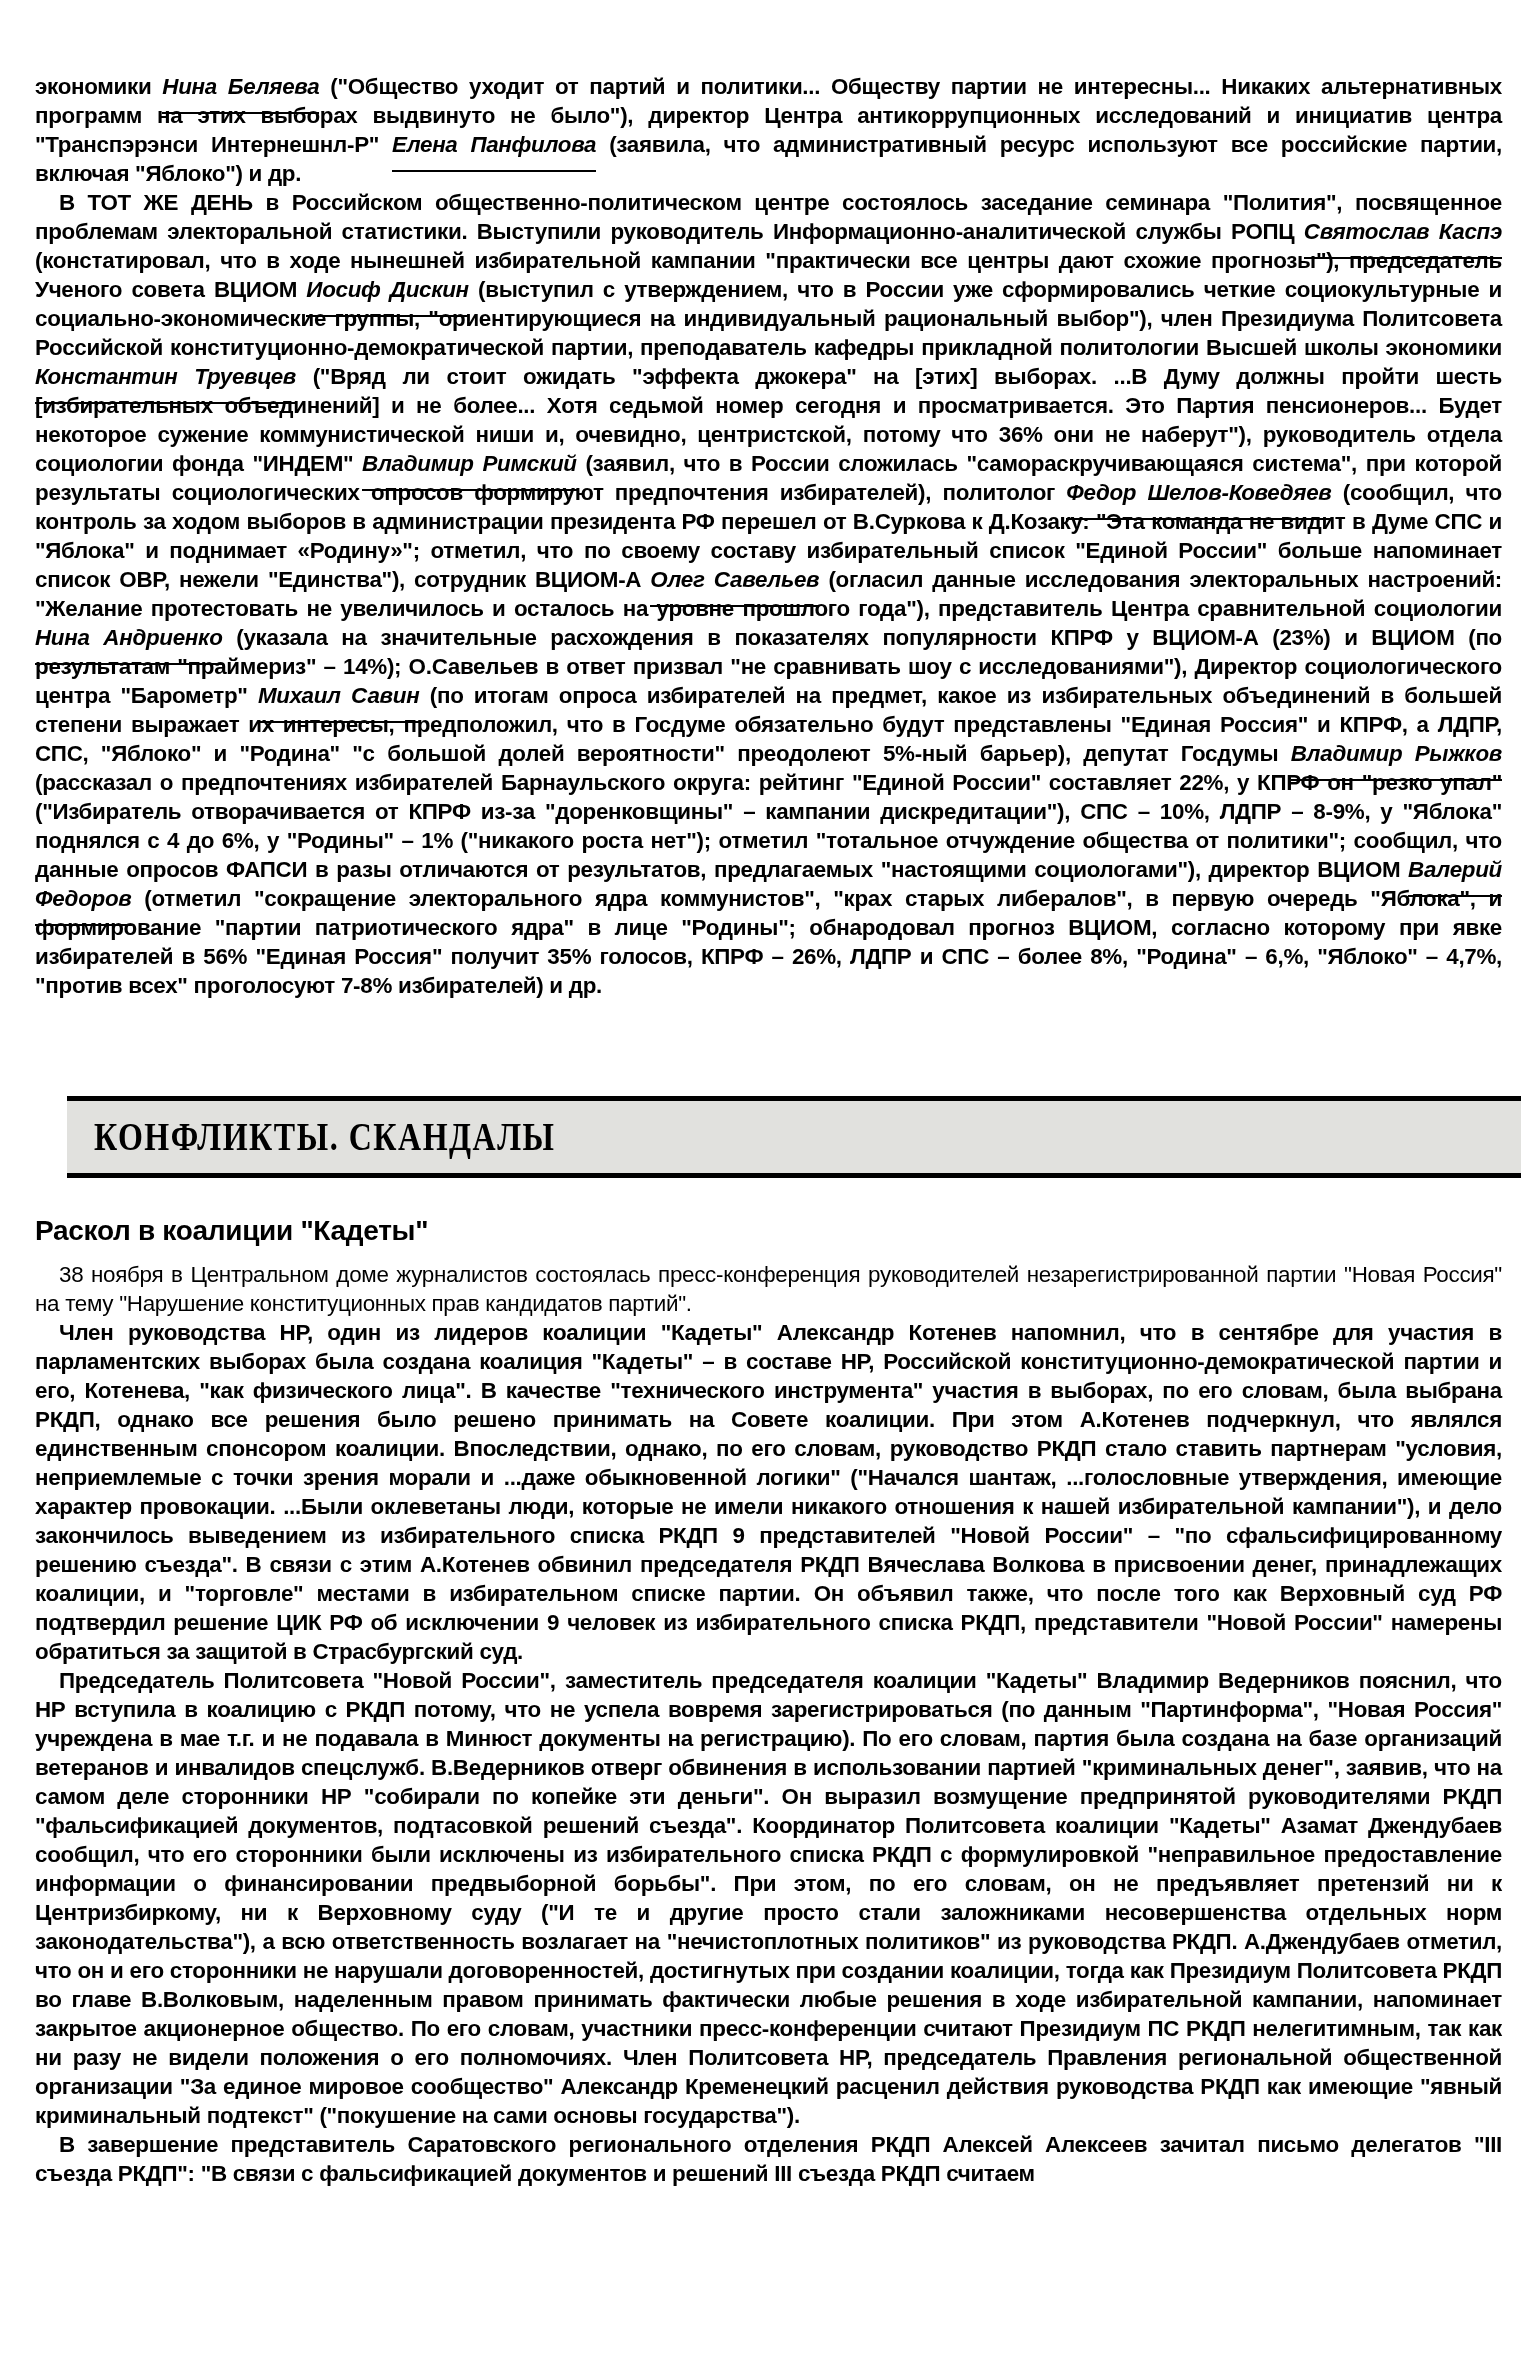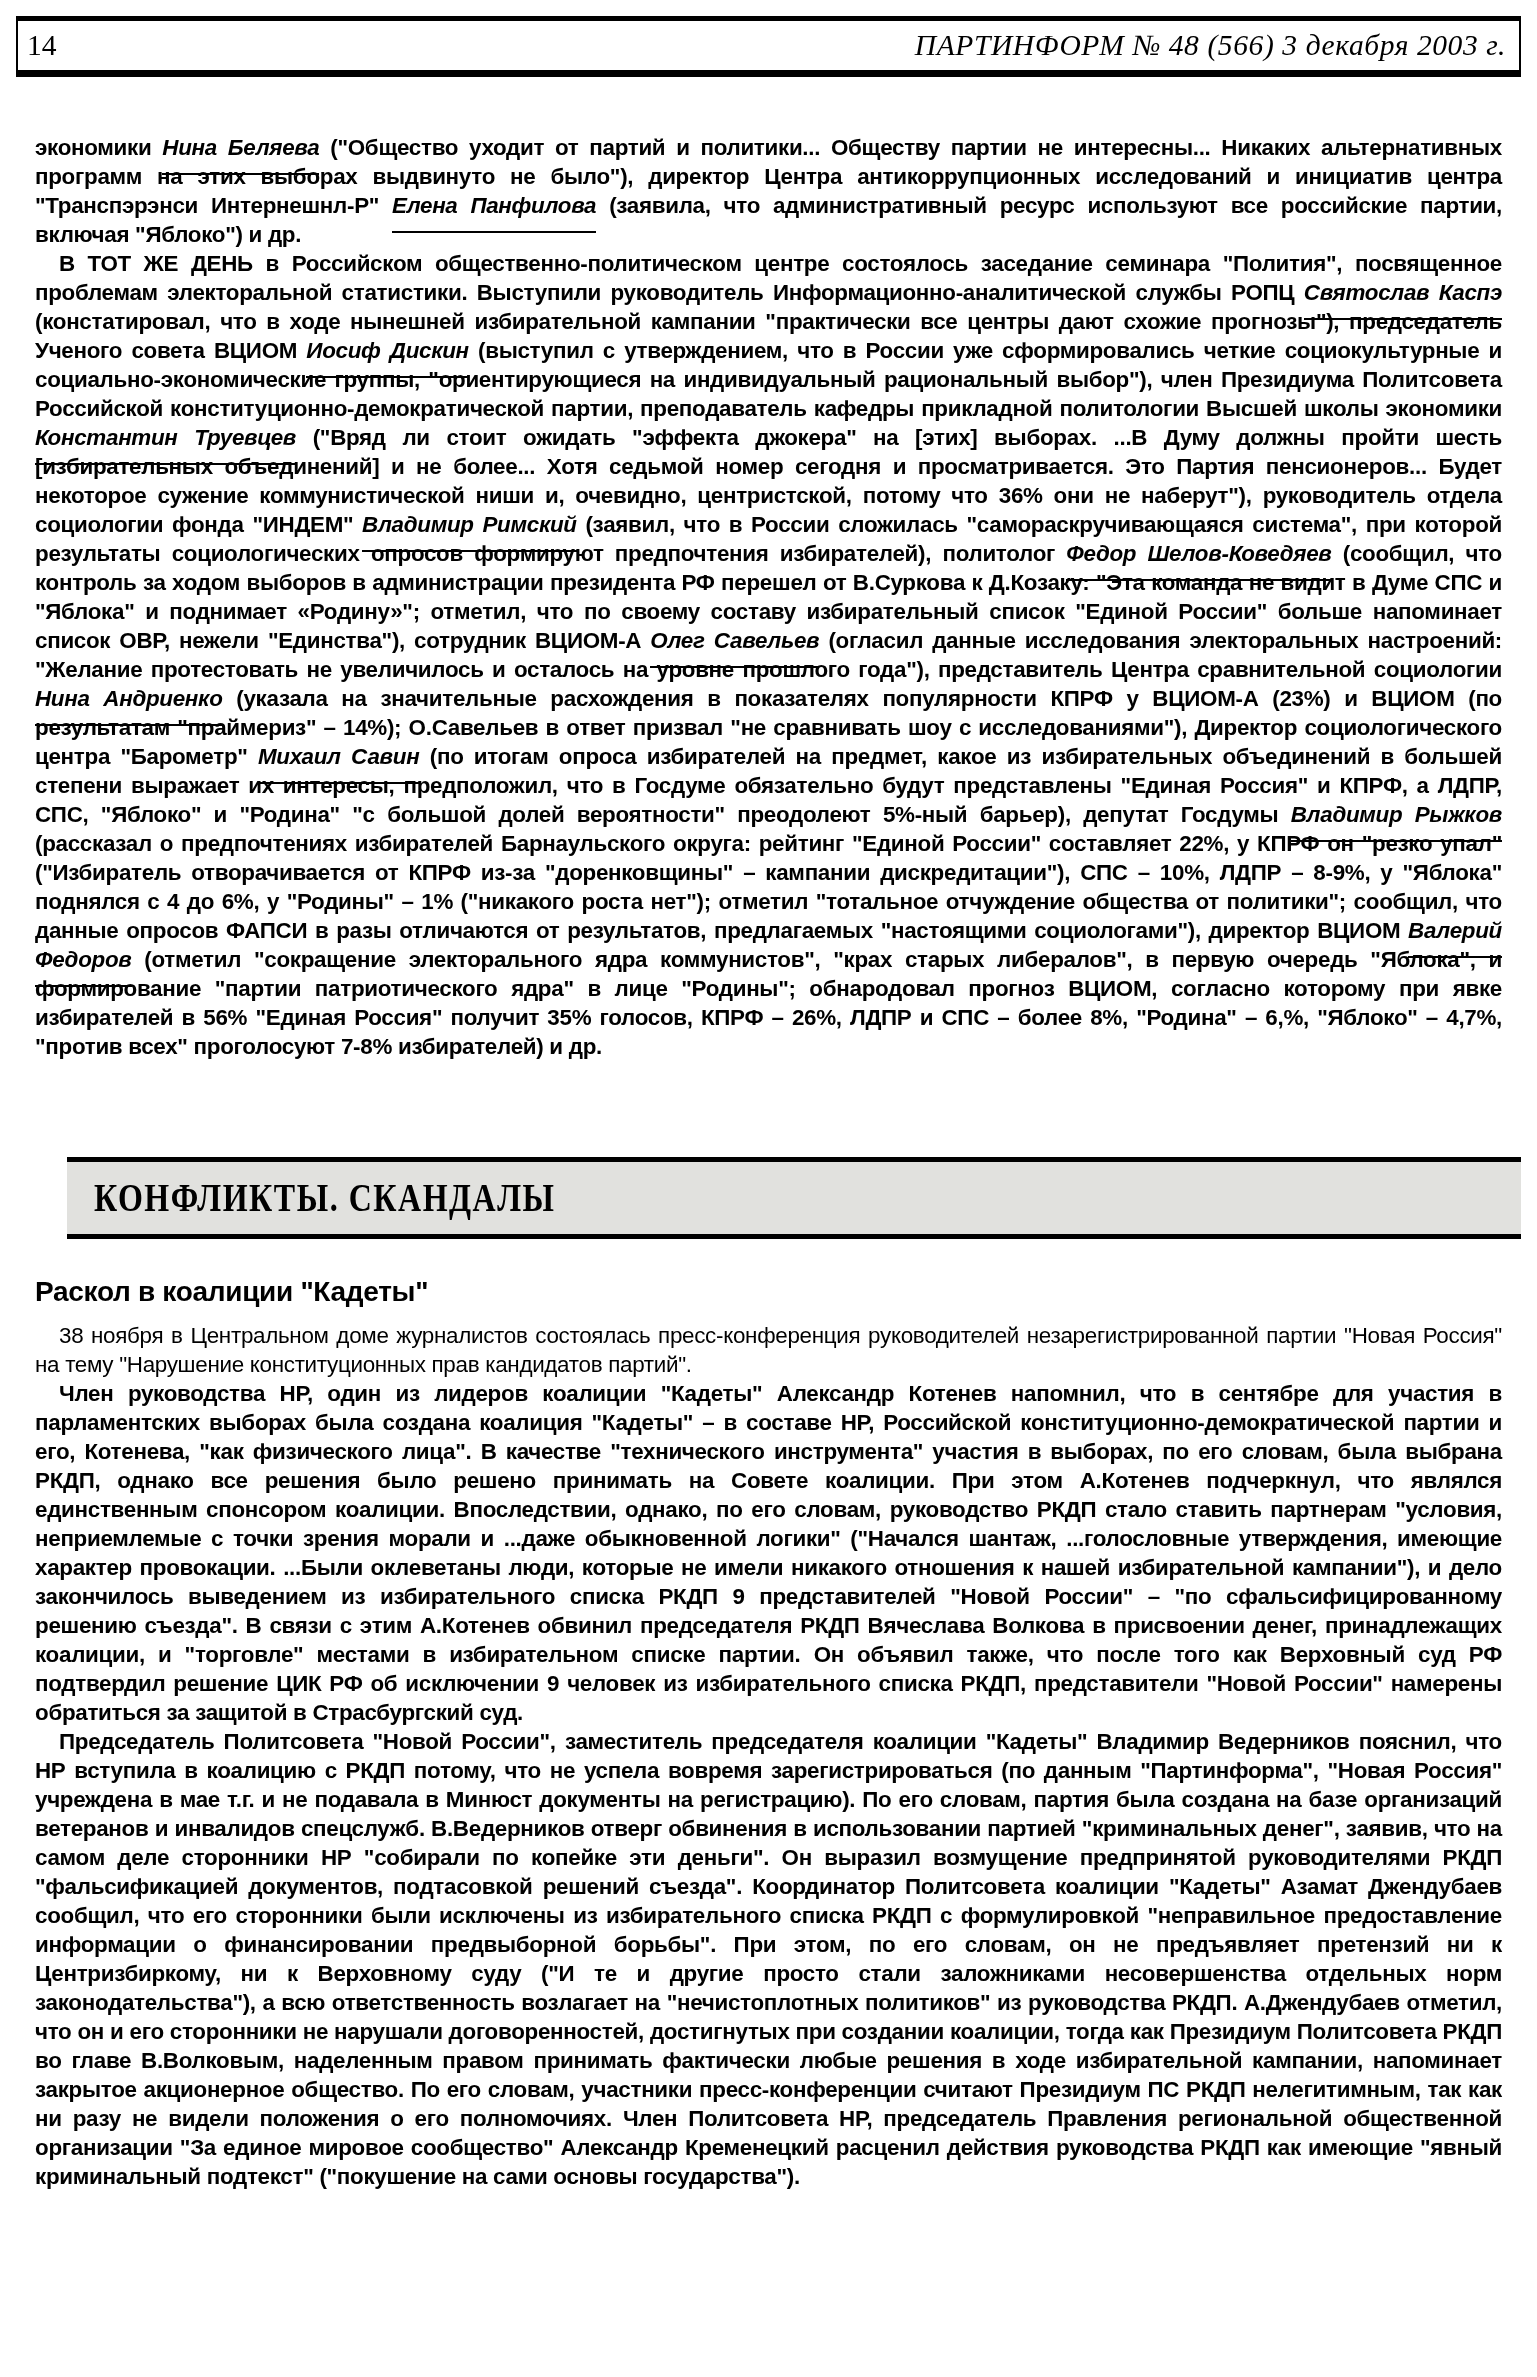--- a/index.html
+++ b/index.html
@@ -77,36 +77,33 @@
     font-size: 28px;
     letter-spacing: -0.3px;
   }
   .article-body { margin-top: 0; }
 </style>
 </head>
 <body>
 
 <div class="page">
 
-  <div class="header-box">
-    <span class="page-number">14</span>
-    <span class="issue-title">ПАРТИНФОРМ № 48 (566) 3 декабря 2003 г.</span>
-  </div>
 
   <div class="body-text">
       <p>экономики <span class="name">Нина Беляева</span> ("Общество уходит от партий и политики... Обществу партии не интересны... Никаких альтернативных программ на этих выборах выдвинуто не было"), директор Центра антикоррупционных исследований и инициатив центра "Транспэрэнси Интернешнл-Р" <span class="name">Елена Панфилова</span> (заявила, что административный ресурс используют все российские партии, включая "Яблоко") и др.</p>
       <p class="indent">В ТОТ ЖЕ ДЕНЬ в Российском общественно-политическом центре состоялось заседание семинара "Полития", посвященное проблемам электоральной статистики. Выступили руководитель Информационно-аналитической службы РОПЦ <span class="name">Святослав Каспэ</span> (констатировал, что в ходе нынешней избирательной кампании "практически все центры дают схожие прогнозы"), председатель Ученого совета ВЦИОМ <span class="name">Иосиф Дискин</span> (выступил с утверждением, что в России уже сформировались четкие социокультурные и социально-экономические группы, "ориентирующиеся на индивидуальный рациональный выбор"), член Президиума Политсовета Российской конституционно-демократической партии, преподаватель кафедры прикладной политологии Высшей школы экономики <span class="name">Константин Труевцев</span> ("Вряд ли стоит ожидать "эффекта джокера" на [этих] выборах. ...В Думу должны пройти шесть [избирательных объединений] и не более... Хотя седьмой номер сегодня и просматривается. Это Партия пенсионеров... Будет некоторое сужение коммунистической ниши и, очевидно, центристской, потому что 36% они не наберут"), руководитель отдела социологии фонда "ИНДЕМ" <span class="name">Владимир Римский</span> (заявил, что в России сложилась "самораскручивающаяся система", при которой результаты социологических опросов формируют предпочтения избирателей), политолог <span class="name">Федор Шелов-Коведяев</span> (сообщил, что контроль за ходом выборов в администрации президента РФ перешел от В.Суркова к Д.Козаку: "Эта команда не видит в Думе СПС и "Яблока" и поднимает «Родину»"; отметил, что по своему составу избирательный список "Единой России" больше напоминает список ОВР, нежели "Единства"), сотрудник ВЦИОМ-А <span class="name">Олег Савельев</span> (огласил данные исследования электоральных настроений: "Желание протестовать не увеличилось и осталось на уровне прошлого года"), представитель Центра сравнительной социологии <span class="name">Нина Андриенко</span> (указала на значительные расхождения в показателях популярности КПРФ у ВЦИОМ-А (23%) и ВЦИОМ (по результатам "праймериз" – 14%); О.Савельев в ответ призвал "не сравнивать шоу с исследованиями"), Директор социологического центра "Барометр" <span class="name">Михаил Савин</span> (по итогам опроса избирателей на предмет, какое из избирательных объединений в большей степени выражает их интересы, предположил, что в Госдуме обязательно будут представлены "Единая Россия" и КПРФ, а ЛДПР, СПС, "Яблоко" и "Родина" "с большой долей вероятности" преодолеют 5%-ный барьер), депутат Госдумы <span class="name">Владимир Рыжков</span> (рассказал о предпочтениях избирателей Барнаульского округа: рейтинг "Единой России" составляет 22%, у КПРФ он "резко упал" ("Избиратель отворачивается от КПРФ из-за "доренковщины" – кампании дискредитации"), СПС – 10%, ЛДПР – 8-9%, у "Яблока" поднялся с 4 до 6%, у "Родины" – 1% ("никакого роста нет"); отметил "тотальное отчуждение общества от политики"; сообщил, что данные опросов ФАПСИ в разы отличаются от результатов, предлагаемых "настоящими социологами"), директор ВЦИОМ <span class="name">Валерий Федоров</span> (отметил "сокращение электорального ядра коммунистов", "крах старых либералов", в первую очередь "Яблока", и формирование "партии патриотического ядра" в лице "Родины"; обнародовал прогноз ВЦИОМ, согласно которому при явке избирателей в 56% "Единая Россия" получит 35% голосов, КПРФ – 26%, ЛДПР и СПС – более 8%, "Родина" – 6,%, "Яблоко" – 4,7%, "против всех" проголосуют 7-8% избирателей) и др.</p>
     </div>
 
   <div class="section-banner" style="background: rgb(225, 225, 222); margin-left: 32px;">
     <span class="banner-text">КОНФЛИКТЫ. СКАНДАЛЫ</span>
   </div>
 
   <div class="article-title">Раскол в коалиции "Кадеты"</div>
 
   <div class="body-text article-body">
       <p class="indent regular">38 ноября в Центральном доме журналистов состоялась пресс-конференция руководителей незарегистрированной партии "Новая Россия" на тему "Нарушение конституционных прав кандидатов партий".</p>
       <p class="indent">Член руководства НР, один из лидеров коалиции "Кадеты" Александр Котенев напомнил, что в сентябре для участия в парламентских выборах была создана коалиция "Кадеты" – в составе НР, Российской конституционно-демократической партии и его, Котенева, "как физического лица". В качестве "технического инструмента" участия в выборах, по его словам, была выбрана РКДП, однако все решения было решено принимать на Совете коалиции. При этом А.Котенев подчеркнул, что являлся единственным спонсором коалиции. Впоследствии, однако, по его словам, руководство РКДП стало ставить партнерам "условия, неприемлемые с точки зрения морали и ...даже обыкновенной логики" ("Начался шантаж, ...голословные утверждения, имеющие характер провокации. ...Были оклеветаны люди, которые не имели никакого отношения к нашей избирательной кампании"), и дело закончилось выведением из избирательного списка РКДП 9 представителей "Новой России" – "по сфальсифицированному решению съезда". В связи с этим А.Котенев обвинил председателя РКДП Вячеслава Волкова в присвоении денег, принадлежащих коалиции, и "торговле" местами в избирательном списке партии. Он объявил также, что после того как Верховный суд РФ подтвердил решение ЦИК РФ об исключении 9 человек из избирательного списка РКДП, представители "Новой России" намерены обратиться за защитой в Страсбургский суд.</p>
       <p class="indent">Председатель Политсовета "Новой России", заместитель председателя коалиции "Кадеты" Владимир Ведерников пояснил, что НР вступила в коалицию с РКДП потому, что не успела вовремя зарегистрироваться (по данным "Партинформа", "Новая Россия" учреждена в мае т.г. и не подавала в Минюст документы на регистрацию). По его словам, партия была создана на базе организаций ветеранов и инвалидов спецслужб. В.Ведерников отверг обвинения в использовании партией "криминальных денег", заявив, что на самом деле сторонники НР "собирали по копейке эти деньги". Он выразил возмущение предпринятой руководителями РКДП "фальсификацией документов, подтасовкой решений съезда". Координатор Политсовета коалиции "Кадеты" Азамат Джендубаев сообщил, что его сторонники были исключены из избирательного списка РКДП с формулировкой "неправильное предоставление информации о финансировании предвыборной борьбы". При этом, по его словам, он не предъявляет претензий ни к Центризбиркому, ни к Верховному суду ("И те и другие просто стали заложниками несовершенства отдельных норм законодательства"), а всю ответственность возлагает на "нечистоплотных политиков" из руководства РКДП. А.Джендубаев отметил, что он и его сторонники не нарушали договоренностей, достигнутых при создании коалиции, тогда как Президиум Политсовета РКДП во главе В.Волковым, наделенным правом принимать фактически любые решения в ходе избирательной кампании, напоминает закрытое акционерное общество. По его словам, участники пресс-конференции считают Президиум ПС РКДП нелегитимным, так как ни разу не видели положения о его полномочиях. Член Политсовета НР, председатель Правления региональной общественной организации "За единое мировое сообщество" Александр Кременецкий расценил действия руководства РКДП как имеющие "явный криминальный подтекст" ("покушение на сами основы государства").</p>
+      <p class="indent">В завершение представитель Саратовского регионального отделения РКДП Алексей Алексеев зачитал письмо делегатов "III съезда РКДП": "В связи с фальсификацией документов и решений III съезда РКДП считаем</p>
     </div>
 
 </div>
 
 
 </body></html>

